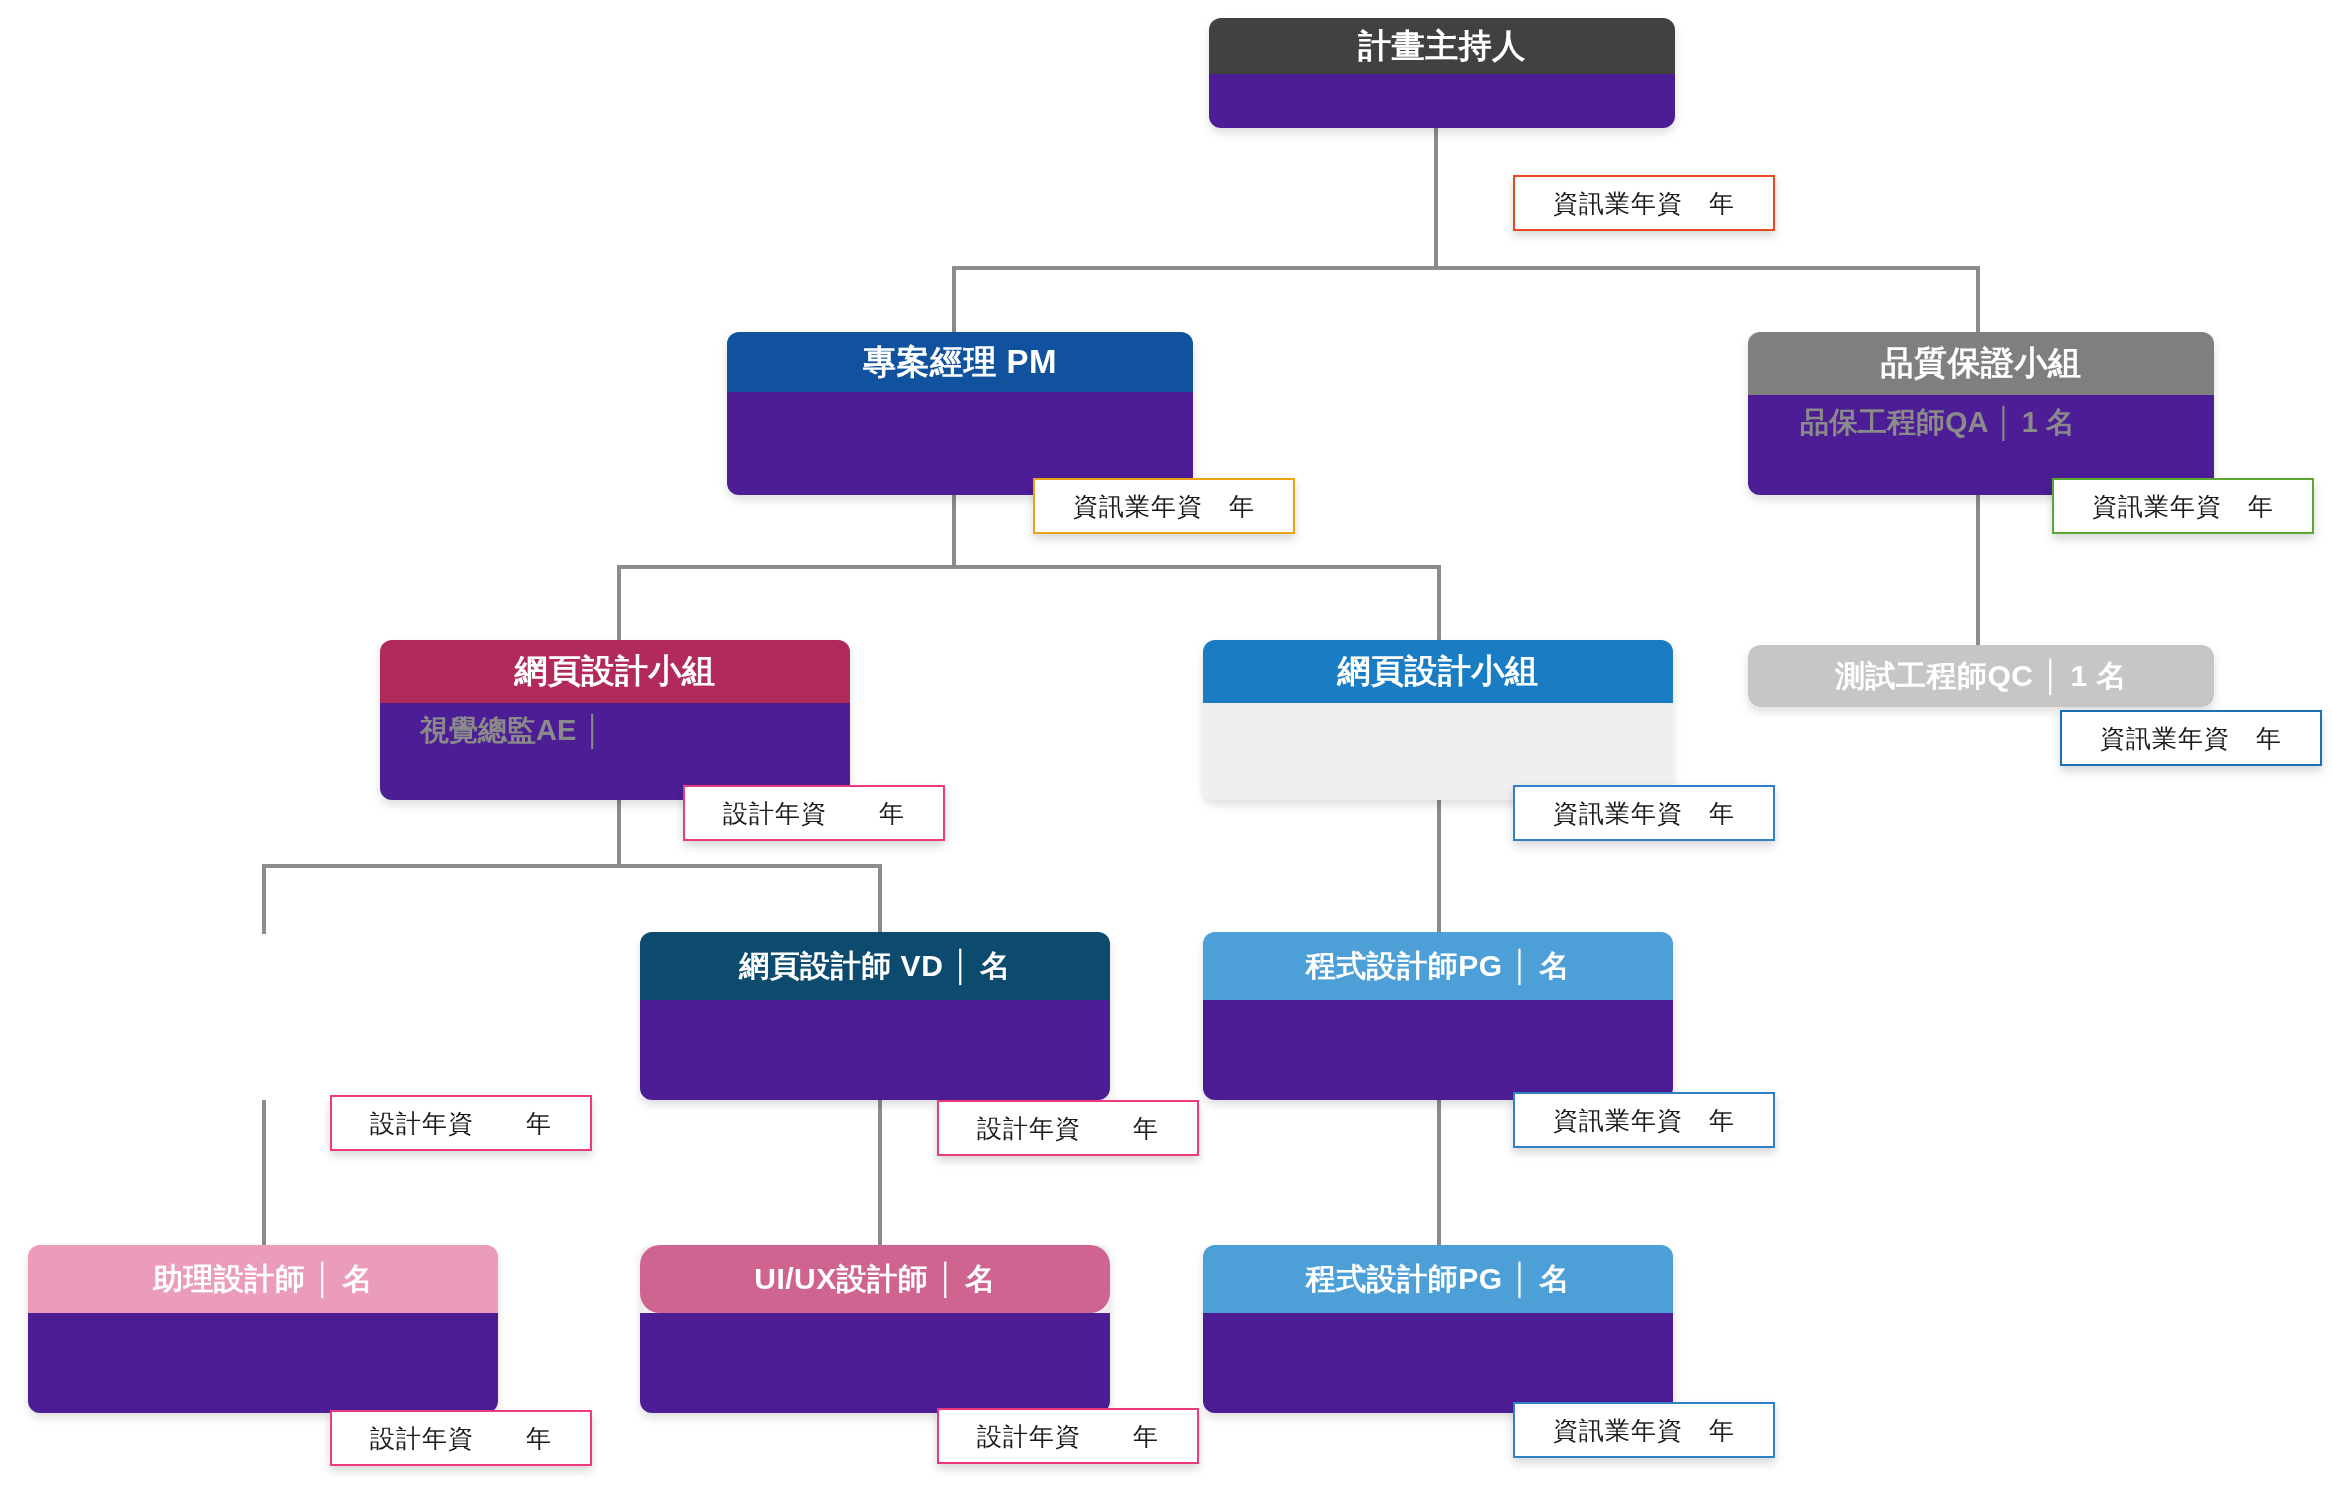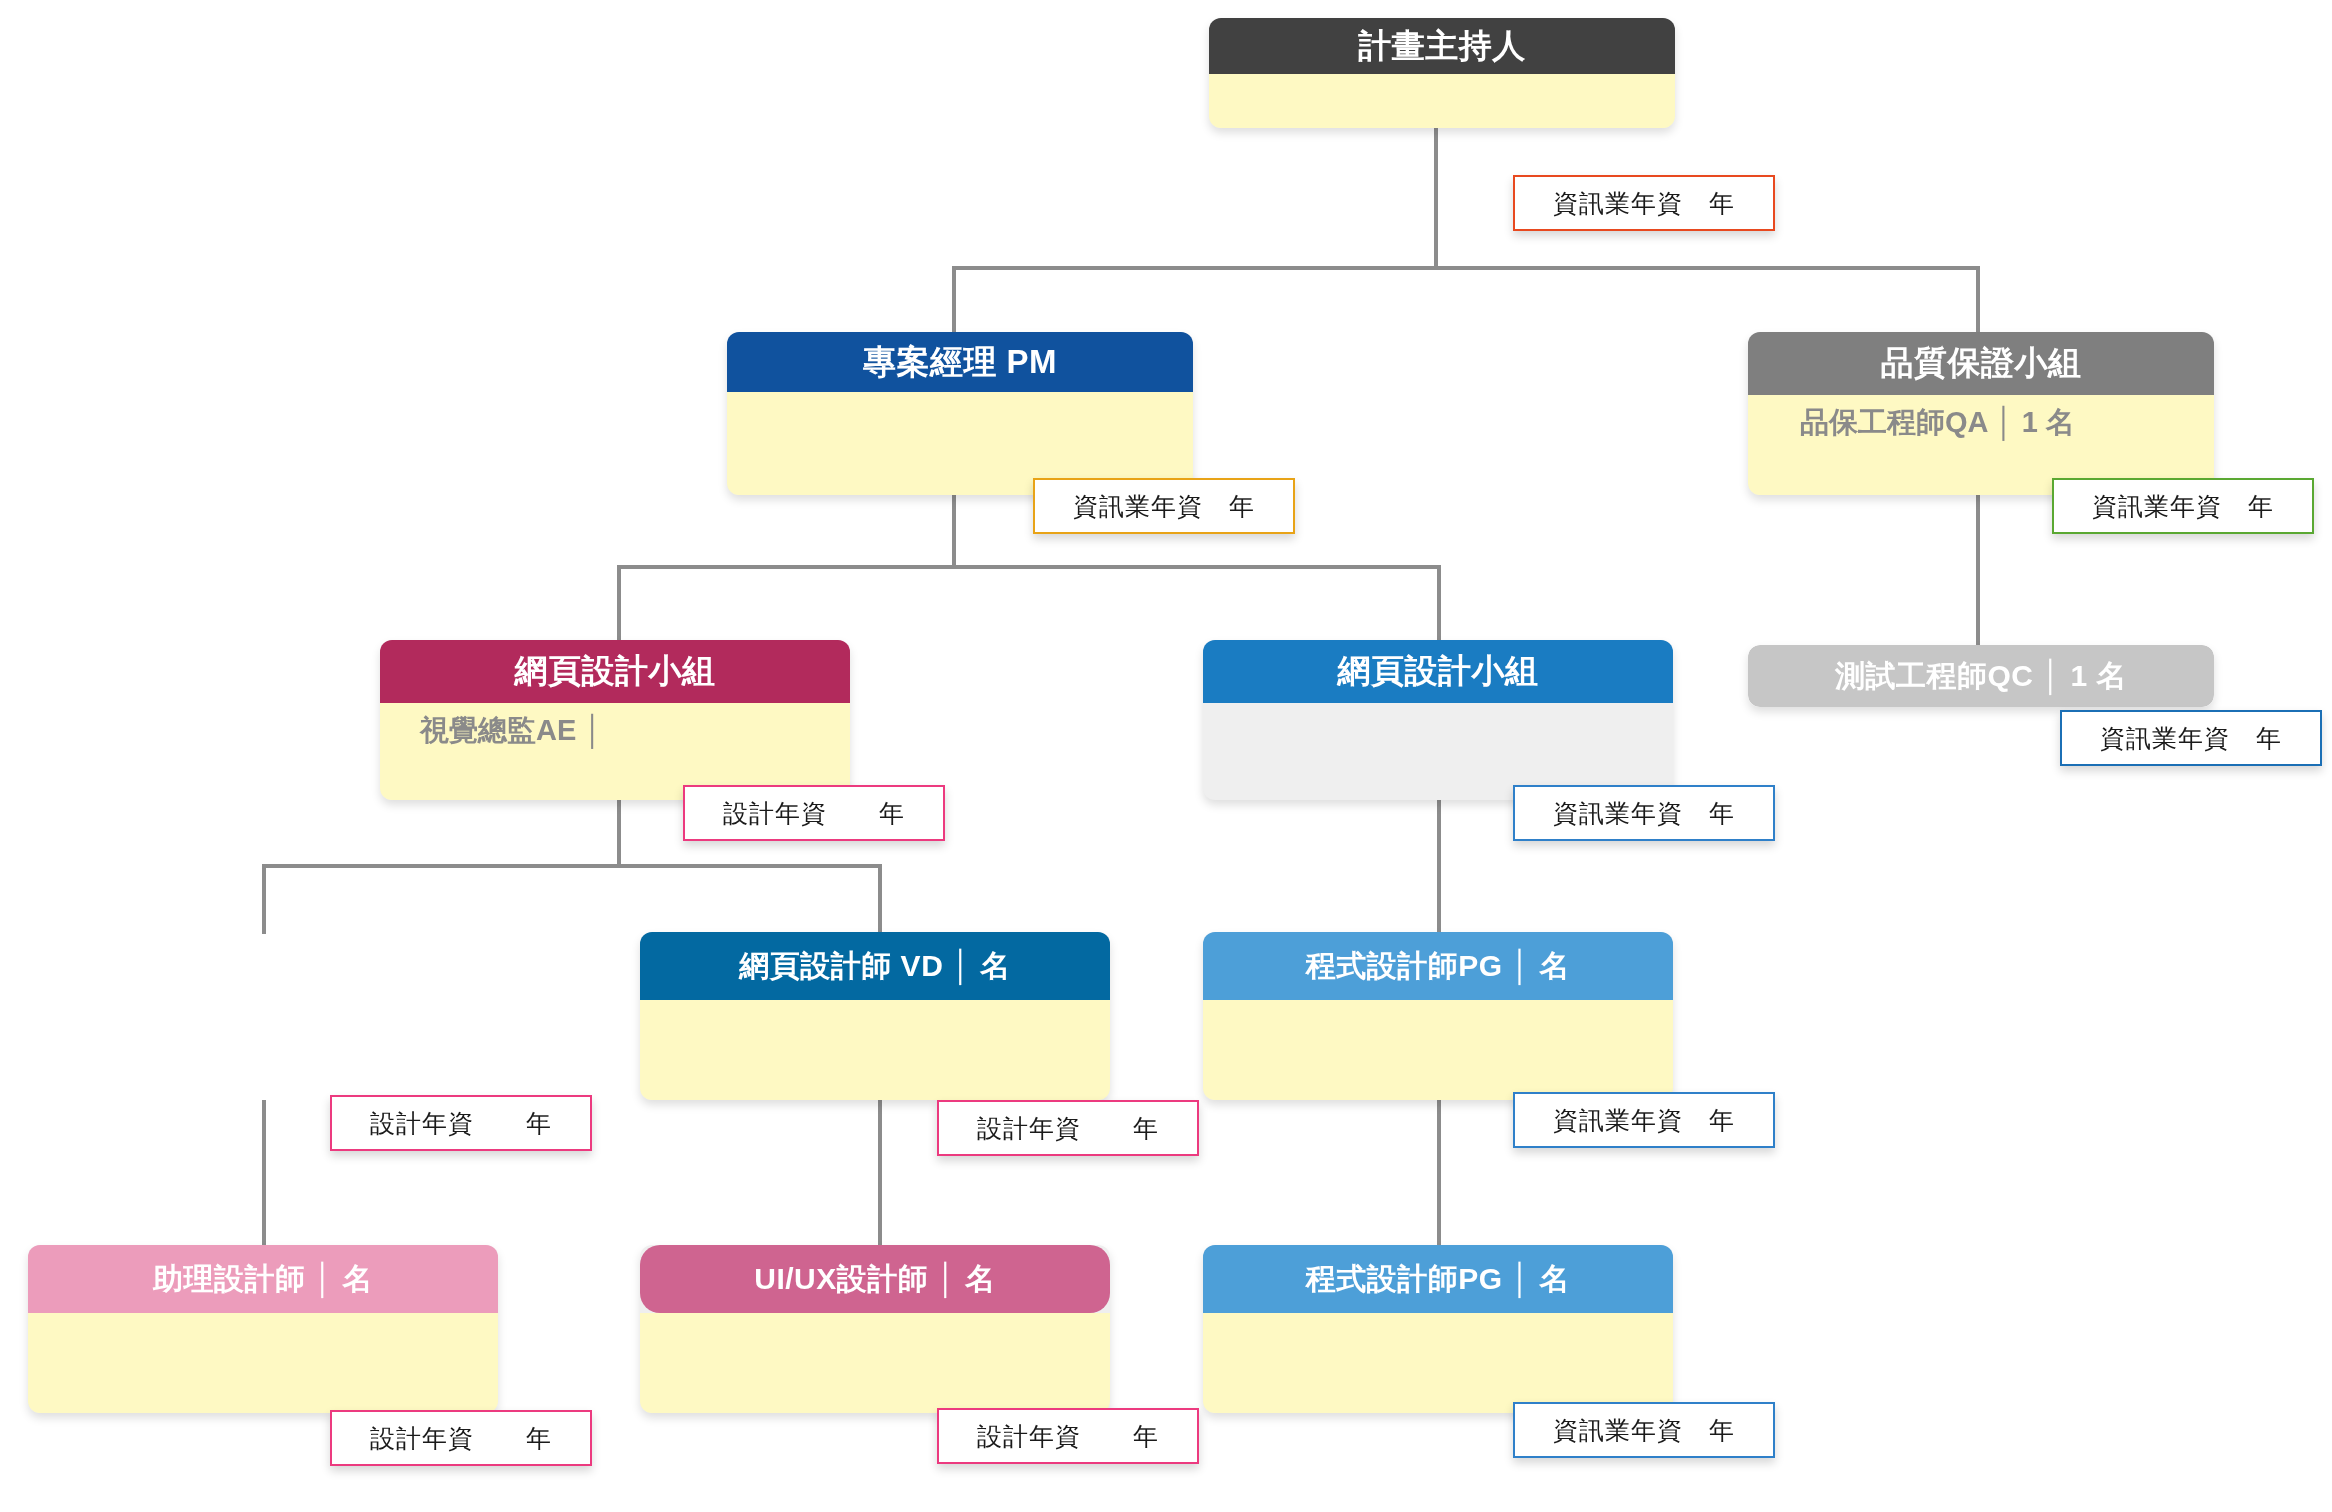--- a/index.html
+++ b/index.html
@@ -37,21 +37,21 @@
   .node .hdr {
     text-align: center;
     color: #ffffff;
     font-weight: bold;
     letter-spacing: 0.5px;
     display: flex;
     align-items: center;
     justify-content: center;
   }
   .node .body {
-    background: #fef9c3;
+    background: #4c1d95;
     color: #8a8a8a;
     display: flex;
     align-items: flex-start;
     padding-left: 26px;
     padding-top: 8px;
     font-weight: bold;
     box-sizing: border-box;
   }
   .node .body.empty { color: transparent; }
 
@@ -127,21 +127,21 @@
     <div class="hdr" style="background:#b22a5c; height:63px; font-size:33px;">網頁設計小組</div>
     <div class="body" style="height:97px; font-size:29px; padding-left:40px;">視覺總監AE │</div>
   </div>
 
   <div class="node" style="left:1203px; top:640px; width:470px; height:160px;">
     <div class="hdr" style="background:#1a7cc2; height:63px; font-size:33px;">網頁設計小組</div>
   </div>
 
 
   <div class="node" style="left:640px; top:932px; width:470px; height:168px;">
-    <div class="hdr" style="background:#0369a1; height:68px; font-size:30px;">網頁設計師 VD │    名</div>
+    <div class="hdr" style="background:#0c4a6e; height:68px; font-size:30px;">網頁設計師 VD │    名</div>
     <div class="body empty" style="height:100px; font-size:28px;"></div>
   </div>
 
   <div class="node" style="left:1203px; top:932px; width:470px; height:168px;">
     <div class="hdr" style="background:#4d9fd8; height:68px; font-size:30px;">程式設計師PG │    名</div>
     <div class="body empty" style="height:100px; font-size:28px;"></div>
   </div>
 
   <div class="node" style="left:28px; top:1245px; width:470px; height:168px;">
     <div class="hdr" style="background:#ec9cbb; height:68px; font-size:30px;">助理設計師 │    名</div>

